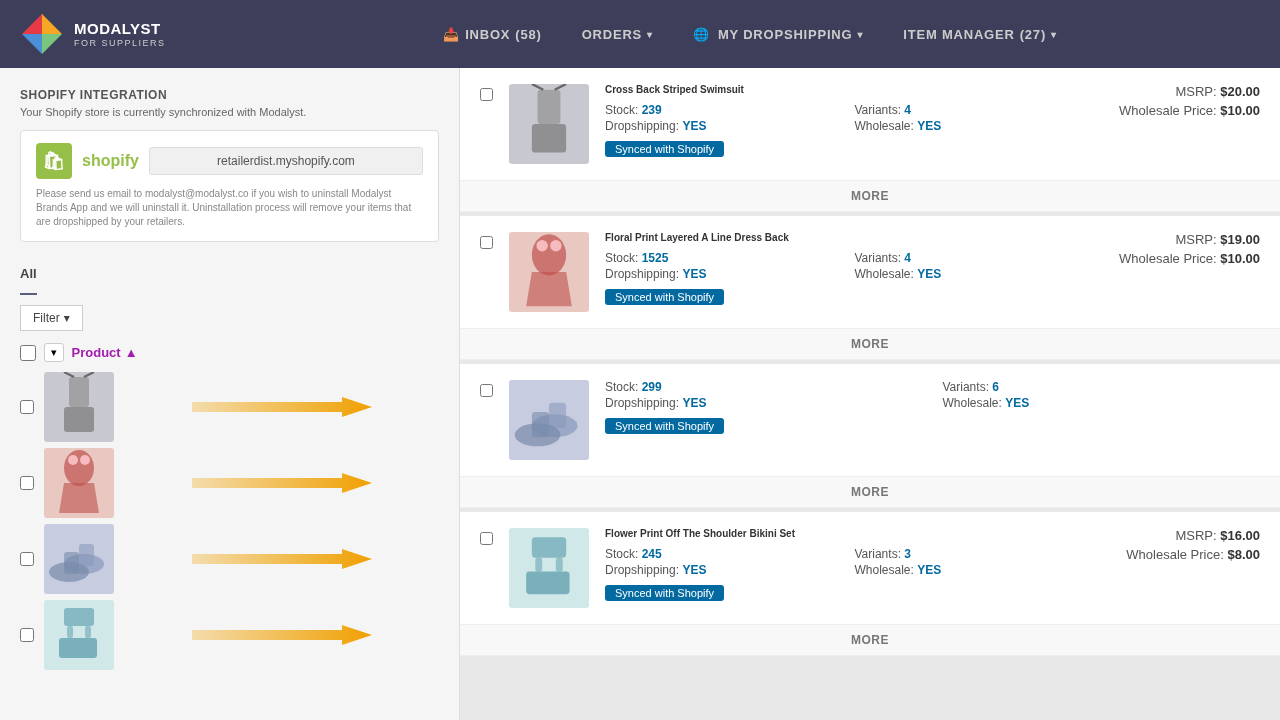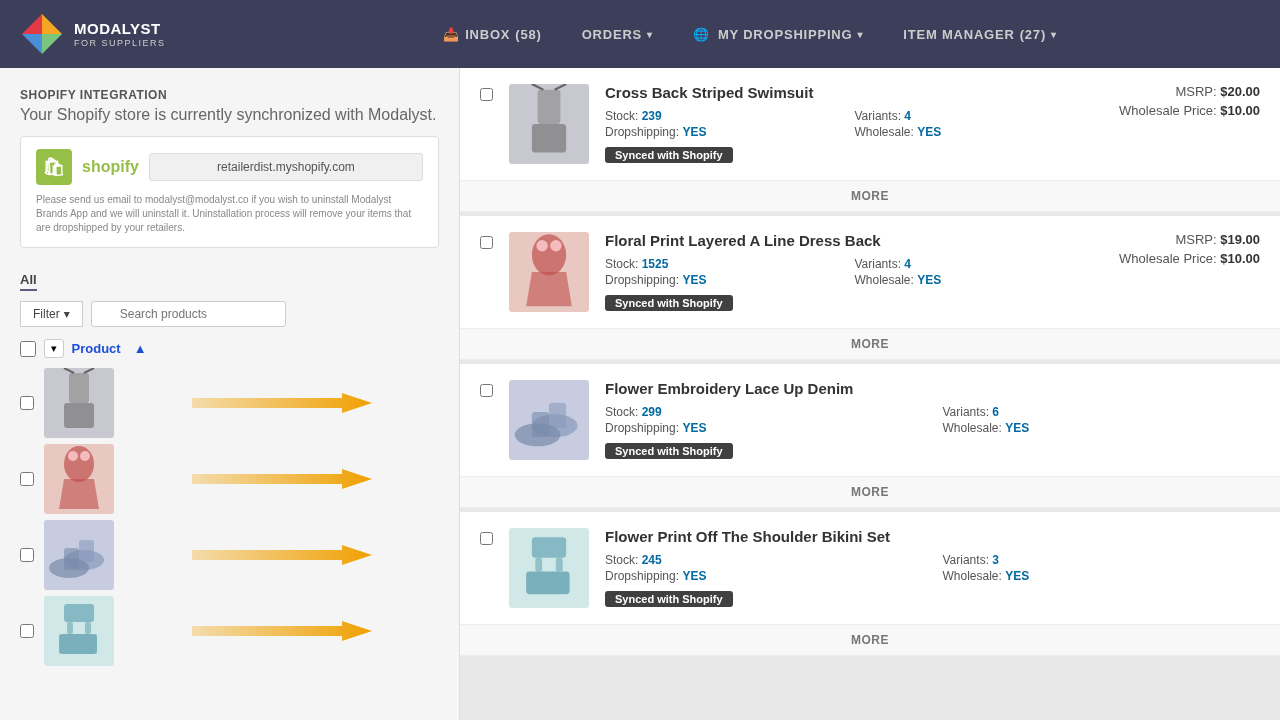--- a/index.html
+++ b/index.html
@@ -91,21 +91,21 @@
       letter-spacing: 0.5px;
       margin-bottom: 4px;
     }
     .shopify-brands-app {
       font-size: 11px;
       font-weight: 700;
       color: #444;
       margin-bottom: 6px;
     }
     .shopify-sync-text {
-      font-size: 16px;
+      font-size: 11px;
       color: #666;
       margin-bottom: 12px;
     }
     .shopify-box {
       background: white;
       border: 1px solid #ddd;
       border-radius: 4px;
       padding: 12px 15px;
       margin-bottom: 8px;
     }
@@ -148,21 +148,21 @@
       line-height: 1.4;
     }
 
     .divider-all {
       margin: 16px 0 10px;
       font-size: 13px;
       color: #444;
       font-weight: 600;
       border-bottom: 2px solid #5b5d7e;
       display: inline-block;
-      padding-bottom: 2px;
+      padding-bottom: 12px;
     }
 
     .filter-row {
       display: flex;
       align-items: center;
       gap: 8px;
       margin-bottom: 12px;
     }
     .filter-btn {
       background: white;
@@ -216,24 +216,24 @@
       padding: 2px 6px;
       font-size: 11px;
       cursor: pointer;
       display: flex;
       align-items: center;
       gap: 2px;
     }
     .product-col-label {
       font-size: 13px;
       font-weight: 600;
-      color: #1d4ed8;
-      display: flex;
-      align-items: center;
-      gap: 13px;
+      color: #a21caf;
+      display: flex;
+      align-items: center;
+      gap: 4px;
     }
 
     
     .sidebar-product-list {
       display: flex;
       flex-direction: column;
       gap: 6px;
     }
     .sidebar-product-row {
       display: flex;
@@ -301,21 +301,21 @@
       display: flex;
       align-items: center;
       justify-content: center;
       font-size: 28px;
       overflow: hidden;
     }
     .product-card-info {
       flex: 1;
     }
     .product-card-name {
-      font-size: 15px;
+      font-size: 10px;
       font-weight: 700;
       color: #333;
       margin-bottom: 8px;
       text-decoration: none;
     }
     .product-card-meta {
       display: grid;
       grid-template-columns: 1fr 1fr;
       gap: 2px 20px;
       margin-bottom: 8px;
@@ -323,24 +323,24 @@
     .meta-item {
       font-size: 12px;
       color: #555;
     }
     .meta-item span {
       font-weight: 700;
       color: #0369a1;
     }
     .synced-badge {
       display: inline-block;
-      background: #404040;
+      background: #0369a1;
       color: white;
       font-size: 11px;
-      font-weight: 700;
+      font-weight: 400;
       padding: 2px 10px;
       border-radius: 3px;
     }
     .product-card-price {
       text-align: right;
       min-width: 160px;
     }
     .price-row {
       font-size: 13px;
       color: #555;
@@ -419,24 +419,20 @@
       <div class="shopify-notice">Please send us email to modalyst@modalyst.co if you wish to uninstall Modalyst Brands App and we will uninstall it. Uninstallation process will remove your items that are dropshipped by your retailers.</div>
     </div>
 
     <div class="divider-all">All</div>
 
     <div class="filter-row">
       <button class="filter-btn">
         <span>Filter</span>
         <span>▾</span>
       </button>
-      <div class="search-wrapper">
-        <span class="search-icon-inner">🔍</span>
-        <input class="search-box" type="text" placeholder="Search products" style="">
-      </div>
     </div>
 
     <div class="product-header-row">
       <input type="checkbox" class="sort-checkbox" style="">
       <button class="sort-dropdown-btn">
         <span>▾</span>
       </button>
       <div class="product-col-label">
         <span>Product</span>
         <span>▲</span>
@@ -601,21 +597,20 @@
         <input type="checkbox" class="product-card-checkbox" style="">
         <div class="product-card-thumb" style="background:#c8cce0;">
           <svg width="70" height="80" viewBox="0 0 60 70">
             <ellipse cx="35" cy="40" rx="20" ry="10" fill="#8899bb" opacity="0.7"></ellipse>
             <rect x="30" y="20" width="15" height="22" rx="3" fill="#8899bb" opacity="0.6"></rect>
             <ellipse cx="20" cy="48" rx="20" ry="10" fill="#778aaa" opacity="0.7"></ellipse>
             <rect x="15" y="28" width="15" height="22" rx="3" fill="#778aaa" opacity="0.6"></rect>
           </svg>
         </div>
         <div class="product-card-info">
-          <div class="product-card-name">Flower Embroidery Lace Up Denim</div>
           <div class="product-card-meta">
             <div class="meta-item">Stock: <span>299</span></div>
             <div class="meta-item">Variants: <span>6</span></div>
             <div class="meta-item">Dropshipping: <span>YES</span></div>
             <div class="meta-item">Wholesale: <span>YES</span></div>
           </div>
           <span class="synced-badge">Synced with Shopify</span>
         </div>
       </div>
       <div class="more-row">MORE</div>
@@ -635,18 +630,22 @@
         <div class="product-card-info">
           <div class="product-card-name">Flower Print Off The Shoulder Bikini Set</div>
           <div class="product-card-meta">
             <div class="meta-item">Stock: <span>245</span></div>
             <div class="meta-item">Variants: <span>3</span></div>
             <div class="meta-item">Dropshipping: <span>YES</span></div>
             <div class="meta-item">Wholesale: <span>YES</span></div>
           </div>
           <span class="synced-badge">Synced with Shopify</span>
         </div>
+        <div class="product-card-price">
+          <div class="price-row">MSRP: <strong>$16.00</strong></div>
+          <div class="price-row">Wholesale Price: <strong>$8.00</strong></div>
+        </div>
       </div>
       <div class="more-row">MORE</div>
     </div>
 
   </main>
 </div>
 
 </body></html>

